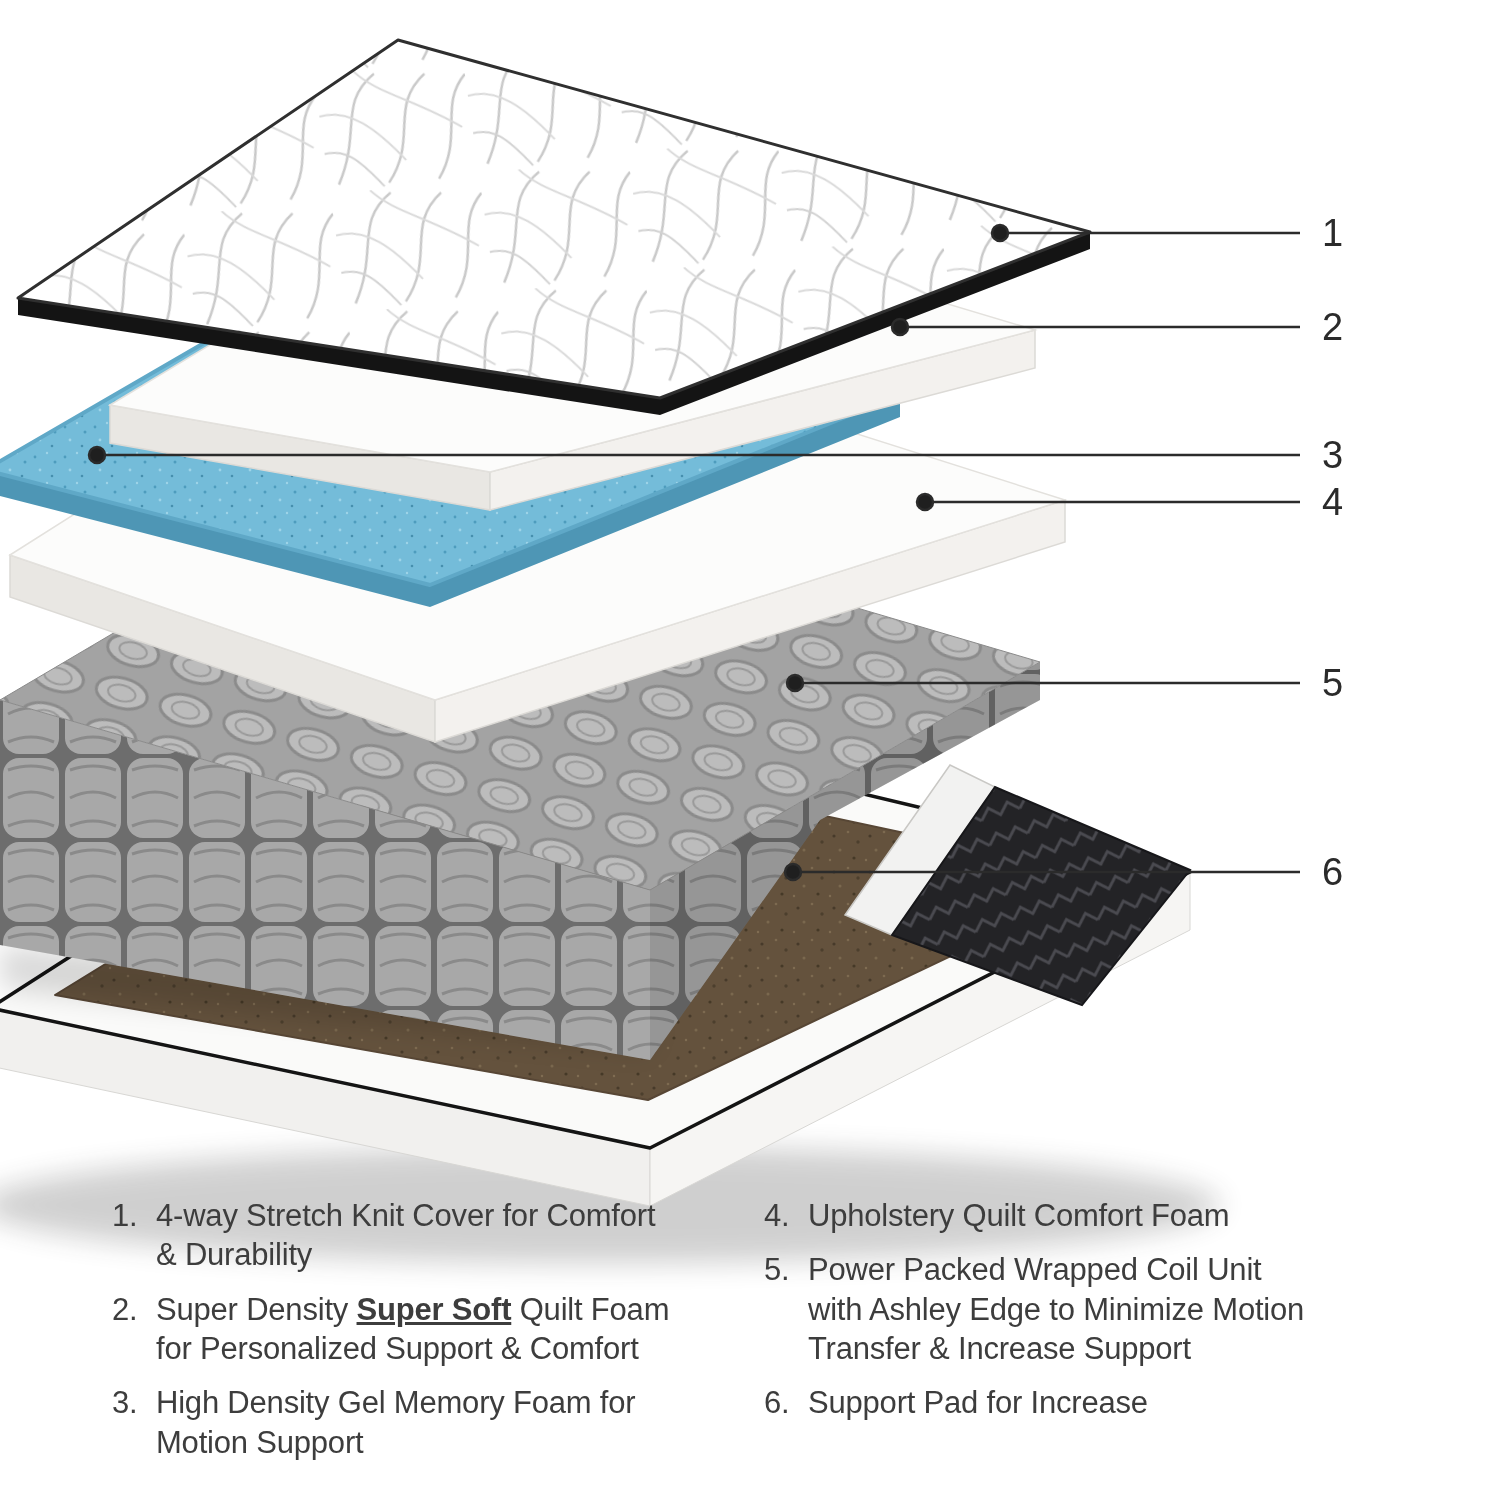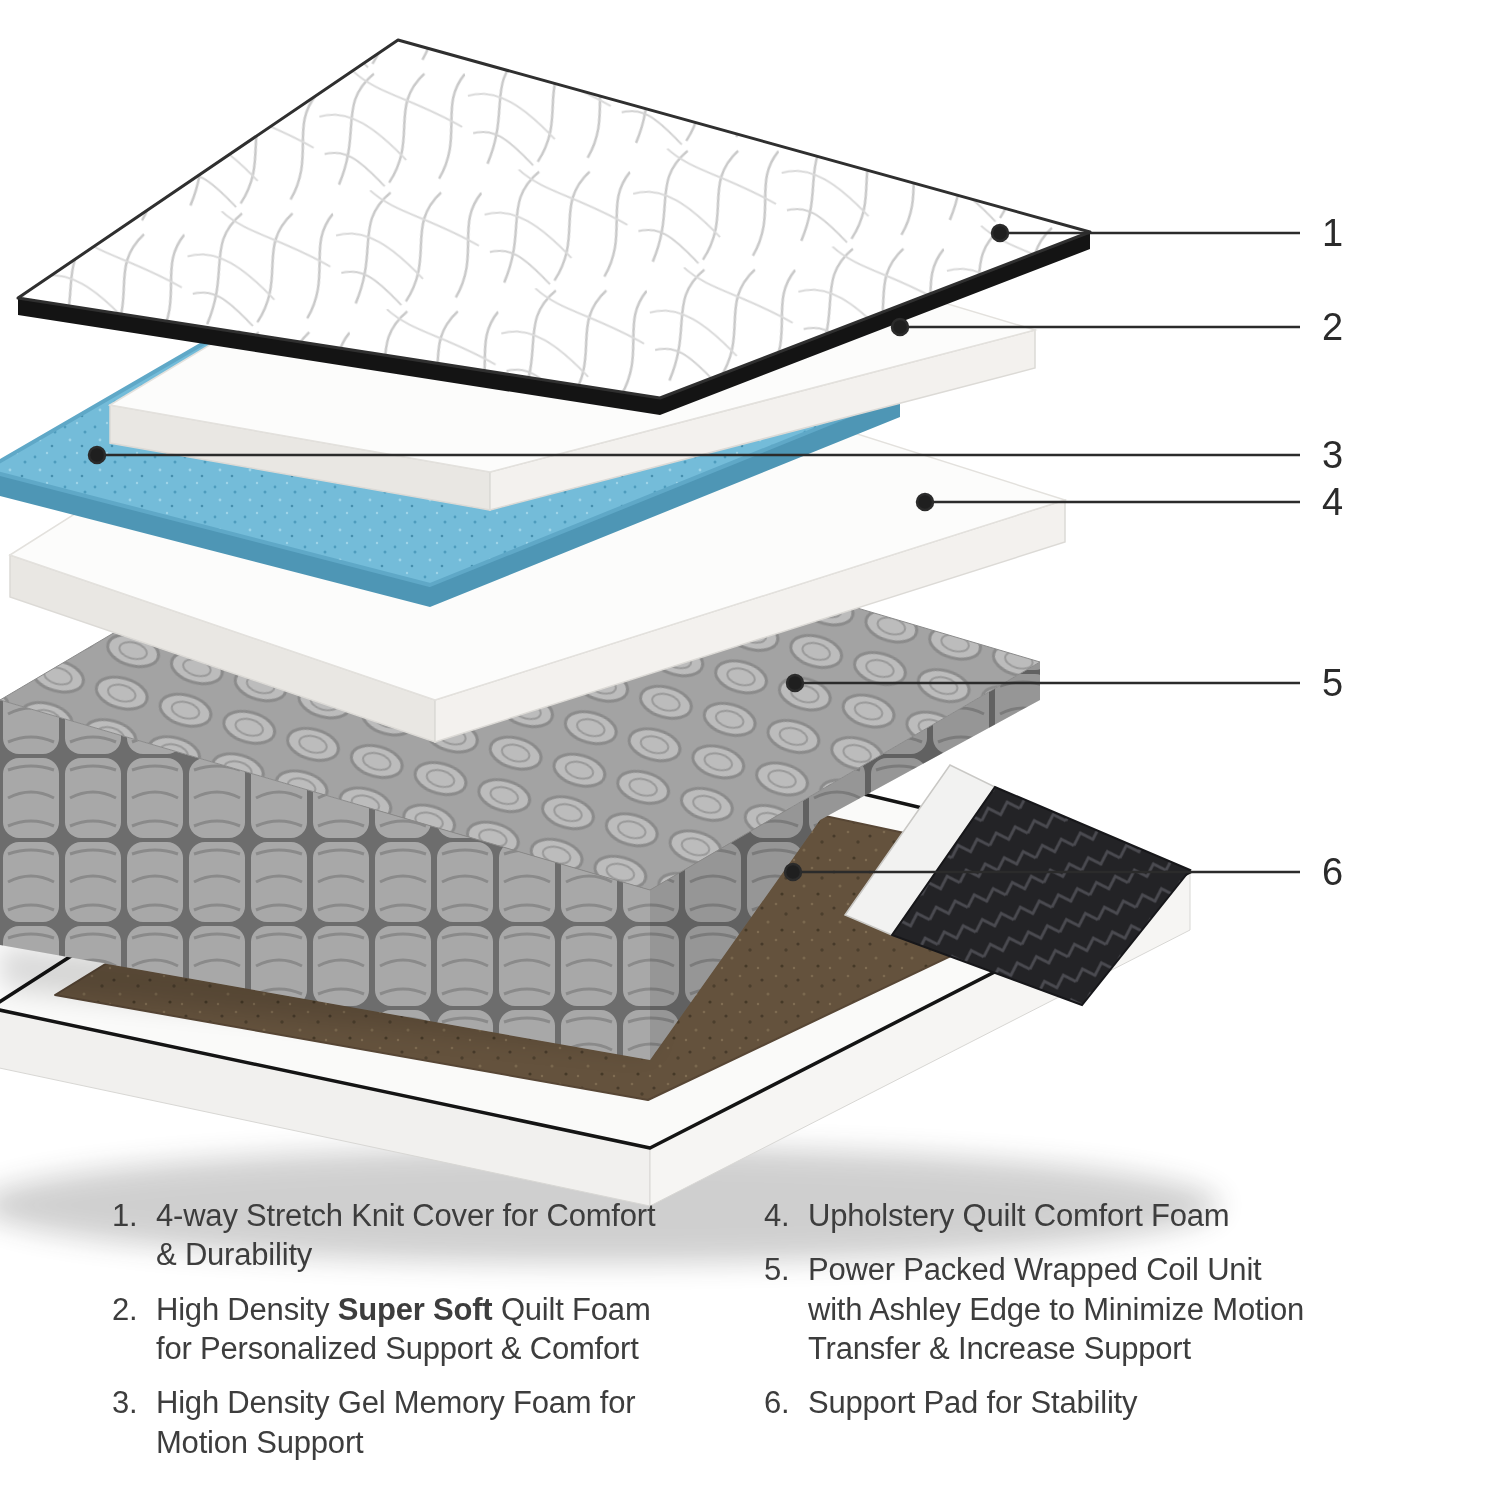--- a/index.html
+++ b/index.html
@@ -14,21 +14,21 @@
   }
   .legend-col{position:absolute;top:1196px;color:var(--text_color,#3d3d3d);}
   .legend-col.left{left:112px;width:560px;}
   .legend-col.right{left:764px;width:556px;}
   .legend-item{
     display:grid;grid-template-columns:44px 1fr;
     font-size:31px;line-height:1.27;margin-bottom:15px;
     letter-spacing:-0.2px;
   }
   .legend-item .num{text-align:left;}
-  .legend-item strong{font-weight:700;}
+  .legend-item strong{font-weight:700;text-decoration:underline;}
 </style>
 </head>
 <body>
 
 <svg id="diagram-svg" width="1500" height="1500" viewBox="0 0 1500 1500">
   <defs>
     <filter id="soft" x="-50%" y="-50%" width="200%" height="200%">
       <feGaussianBlur stdDeviation="14"></feGaussianBlur>
     </filter>
     <pattern id="quiltPat" width="150" height="120" patternUnits="userSpaceOnUse" patternTransform="rotate(-8)">
@@ -149,34 +149,34 @@
   </g>
 </svg>
 
 <div class="legend-col left">
   <div class="legend-item">
     <span class="num">1.</span>
     <span class="txt"><span>4-way Stretch Knit Cover for Comfort &amp; Durability</span><strong></strong><span></span></span>
   </div>
   <div class="legend-item">
     <span class="num">2.</span>
-    <span class="txt"><span>High Density </span><strong>Super Soft</strong><span> Quilt Foam for Personalized Support &amp; Comfort</span></span>
+    <span class="txt"><span>Super Density </span><strong>Super Soft</strong><span> Quilt Foam for Personalized Support &amp; Comfort</span></span>
   </div>
   <div class="legend-item">
     <span class="num">3.</span>
     <span class="txt"><span>High Density Gel Memory Foam for Motion Support</span><strong></strong><span></span></span>
   </div>
 </div>
 
 <div class="legend-col right">
   <div class="legend-item">
     <span class="num">4.</span>
     <span class="txt"><span>Upholstery Quilt Comfort Foam</span><strong></strong><span></span></span>
   </div>
   <div class="legend-item">
     <span class="num">5.</span>
     <span class="txt"><span>Power Packed Wrapped Coil Unit with Ashley Edge to Minimize Motion Transfer &amp; Increase Support</span><strong></strong><span></span></span>
   </div>
   <div class="legend-item">
     <span class="num">6.</span>
-    <span class="txt"><span>Support Pad for Stability</span><strong></strong><span></span></span>
+    <span class="txt"><span>Support Pad for Increase</span><strong></strong><span></span></span>
   </div>
 </div>
 
 </body></html>

